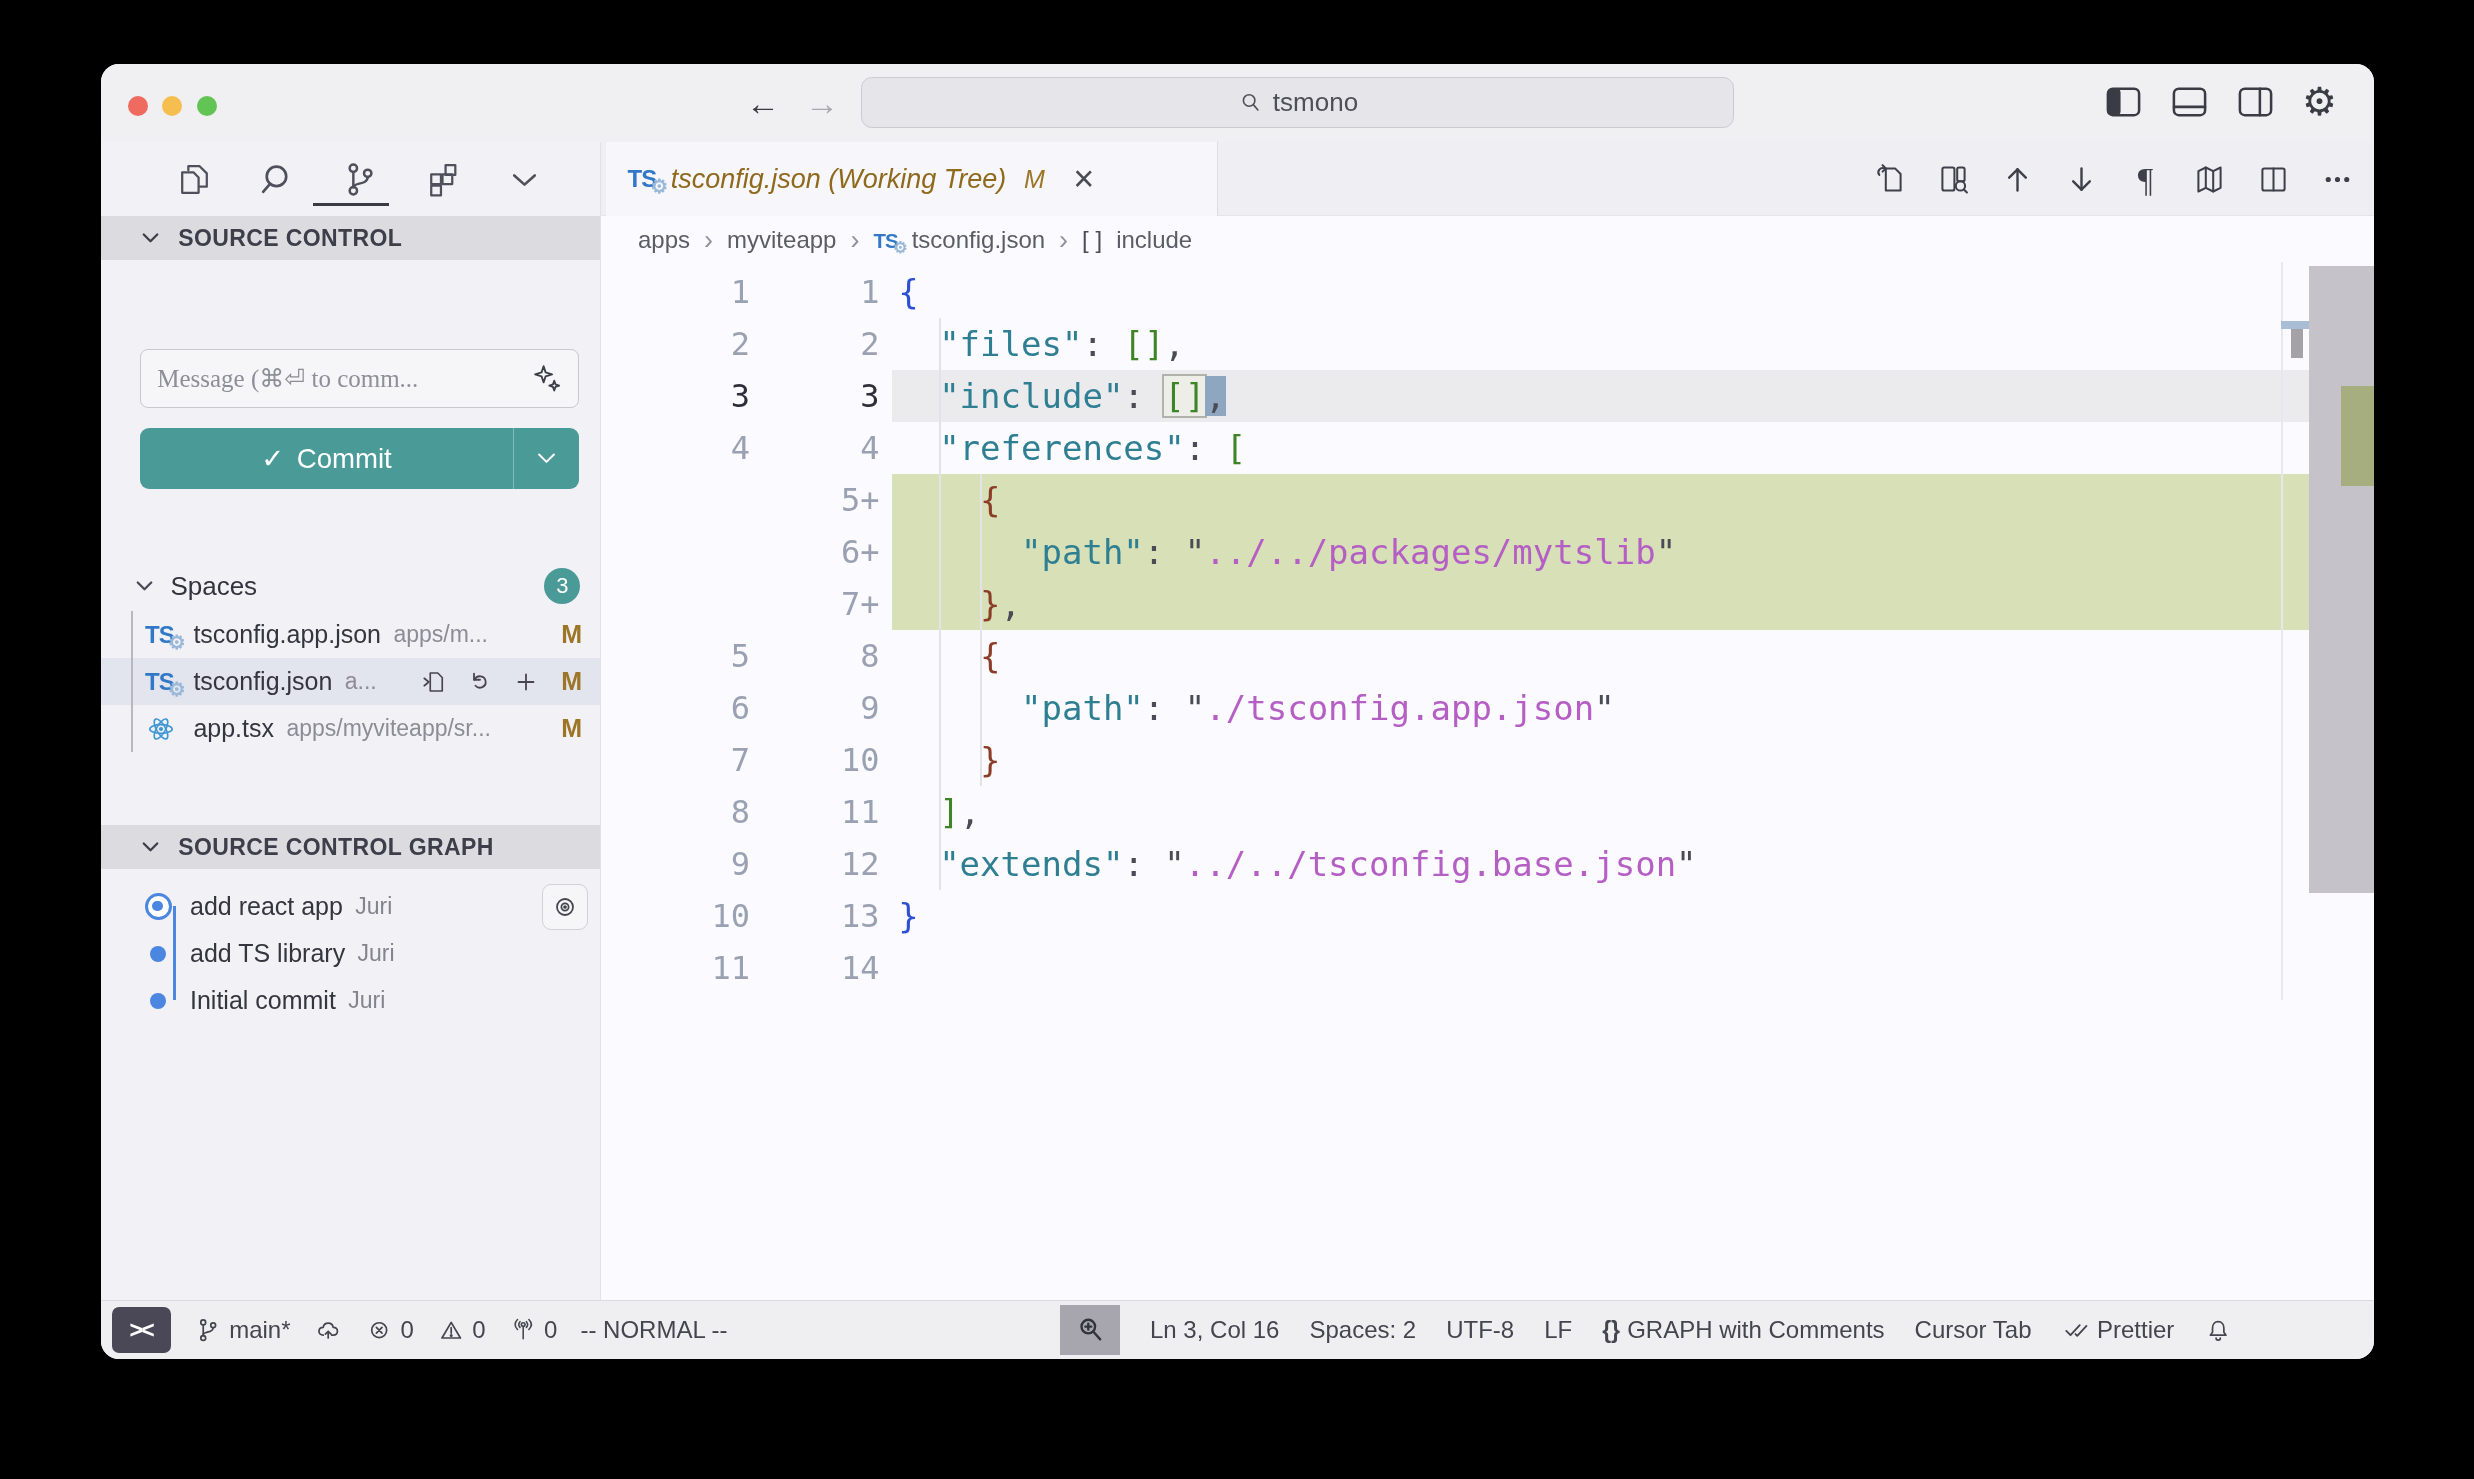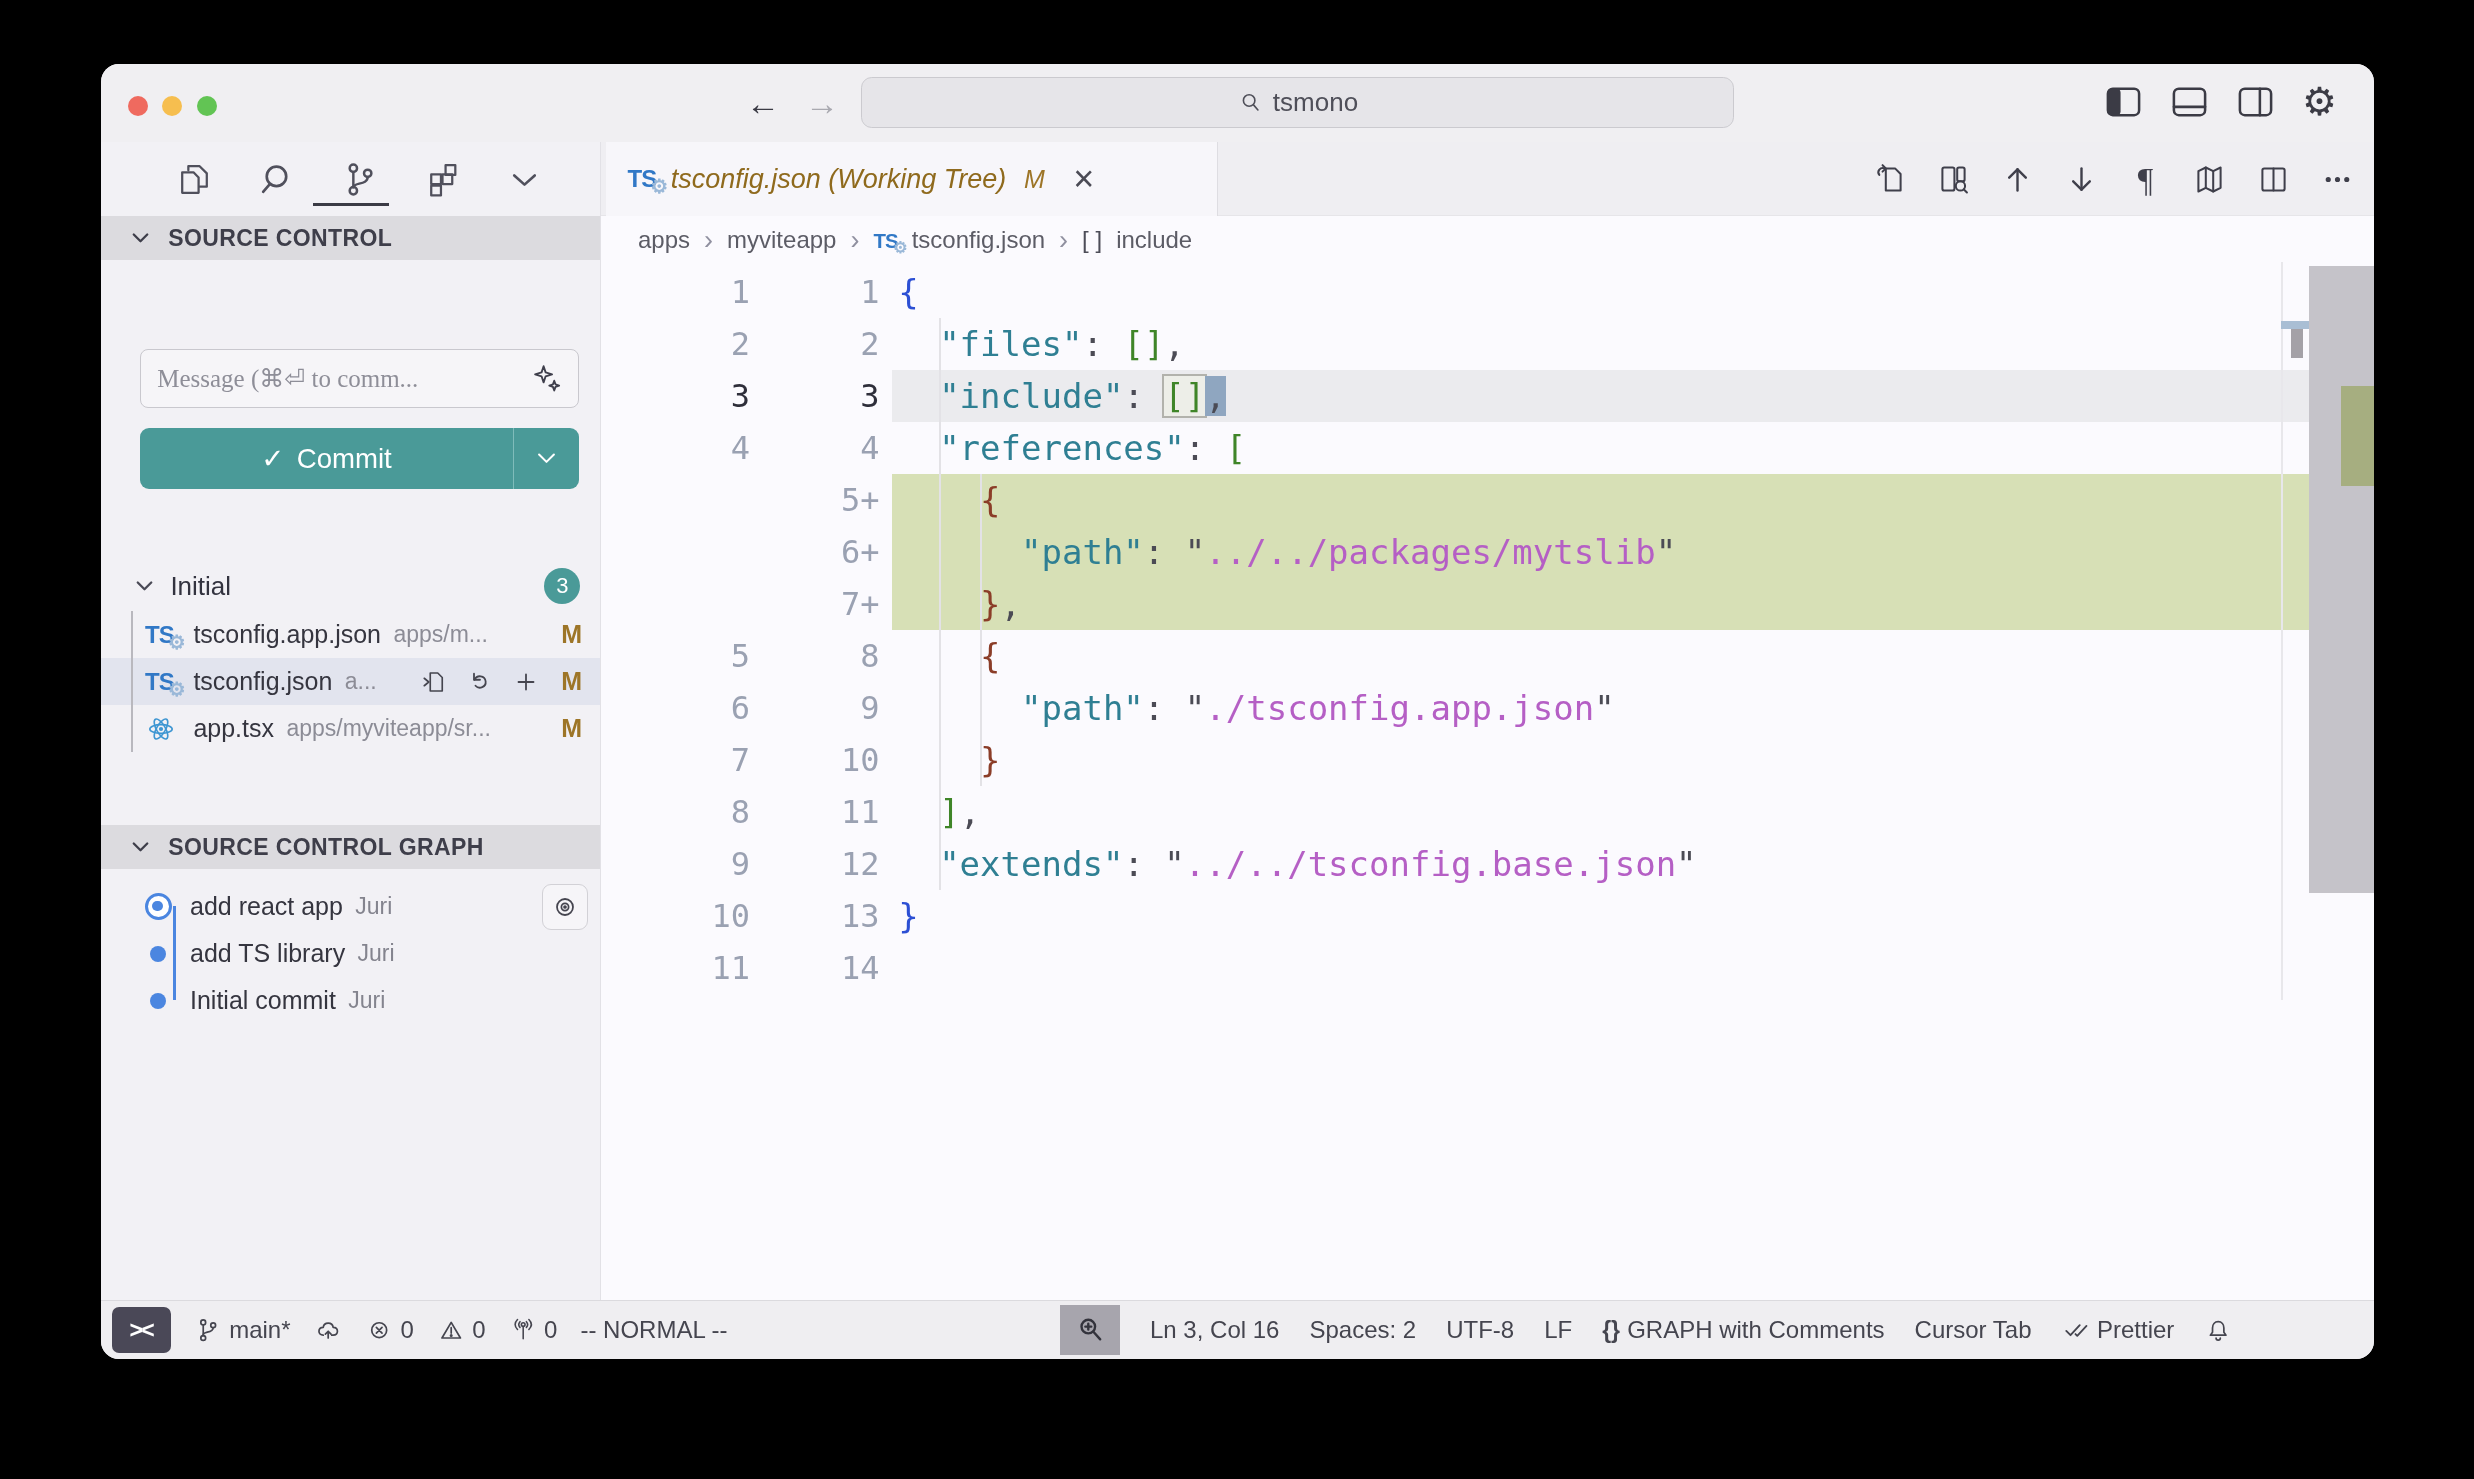--- a/index.html
+++ b/index.html
@@ -25,21 +25,21 @@
   
   #mainrow{position:absolute;left:0;top:78px;right:0;bottom:59px;display:flex;}
   #sidebar{position:relative;width:500px;background:var(--window_bg);border-right:1.8px solid #e2e1e6;flex:none;}
   #editor{position:relative;flex:1;background:var(--editor_bg);}
   
   #activity{position:absolute;left:0;top:0;width:100%;height:74px;display:flex;align-items:center;
     justify-content:space-between;padding:0 55px 0 73px;color:#50505c;}
   #activity .ic{width:41px;height:41px;}
   #act-underline{position:absolute;left:212px;top:61px;width:76px;height:2.7px;background:#3b3b45;}
   .secheader{height:44px;background:var(--header_band);display:flex;align-items:center;gap:14.2px;
-    padding-left:26px;font-size:23px;font-weight:bold;letter-spacing:0.4px;color:#3e3e4a;}
+    padding-left:36px;font-size:23px;font-weight:bold;letter-spacing:0.4px;color:#3e3e4a;}
   .secheader .ic{width:27px;height:27px;}
   
   #sc-msg{position:absolute;left:39px;top:207px;width:439px;height:59px;background:#f6f5f8;
     border:1.8px solid #c9c8ce;border-radius:8px;display:flex;align-items:center;padding:0 14.2px;}
   #sc-msg input{flex:1;border:none;outline:none;background:transparent;font-size:25px;
     font-family:Liberation Serif, serif;color:#3e3e4a;min-width:0;}
   #sc-msg input::placeholder{color:#8e8e98;}
   #sc-msg .ic{width:34px;height:34px;color:#3f3f4c;flex:none;}
   #commitbtn{position:absolute;left:39px;top:286px;width:439px;height:61px;background:var(--accent_teal);
     border-radius:9px;display:flex;align-items:center;color:#fff;font-size:27.6px;}
@@ -243,21 +243,21 @@
                 </svg>
               </span>
           </div>
         </div>
         <div id="changesrow">
           <span class="ic chev">
               <svg viewBox="0 0 40 40" width="100%" height="100%" fill="none" stroke="currentColor" stroke-width="3.4" stroke-linecap="round" stroke-linejoin="round">
                 <path d="M10 14l10 10 10-10"></path>
               </svg>
             </span>
-          <span id="changes-label">Initial</span>
+          <span id="changes-label">Spaces</span>
           <span id="changes-badge">3</span>
         </div>
         <div id="filelist">
             <div class="filerow">
               <span class="indent"></span>
               <span class="ficon">
                 <span class="tsicon">TS<span class="tsgear">⚙</span></span>
               </span>
               <span class="fname">tsconfig.app.json</span>
               <span class="fdesc">apps/m...</span>

